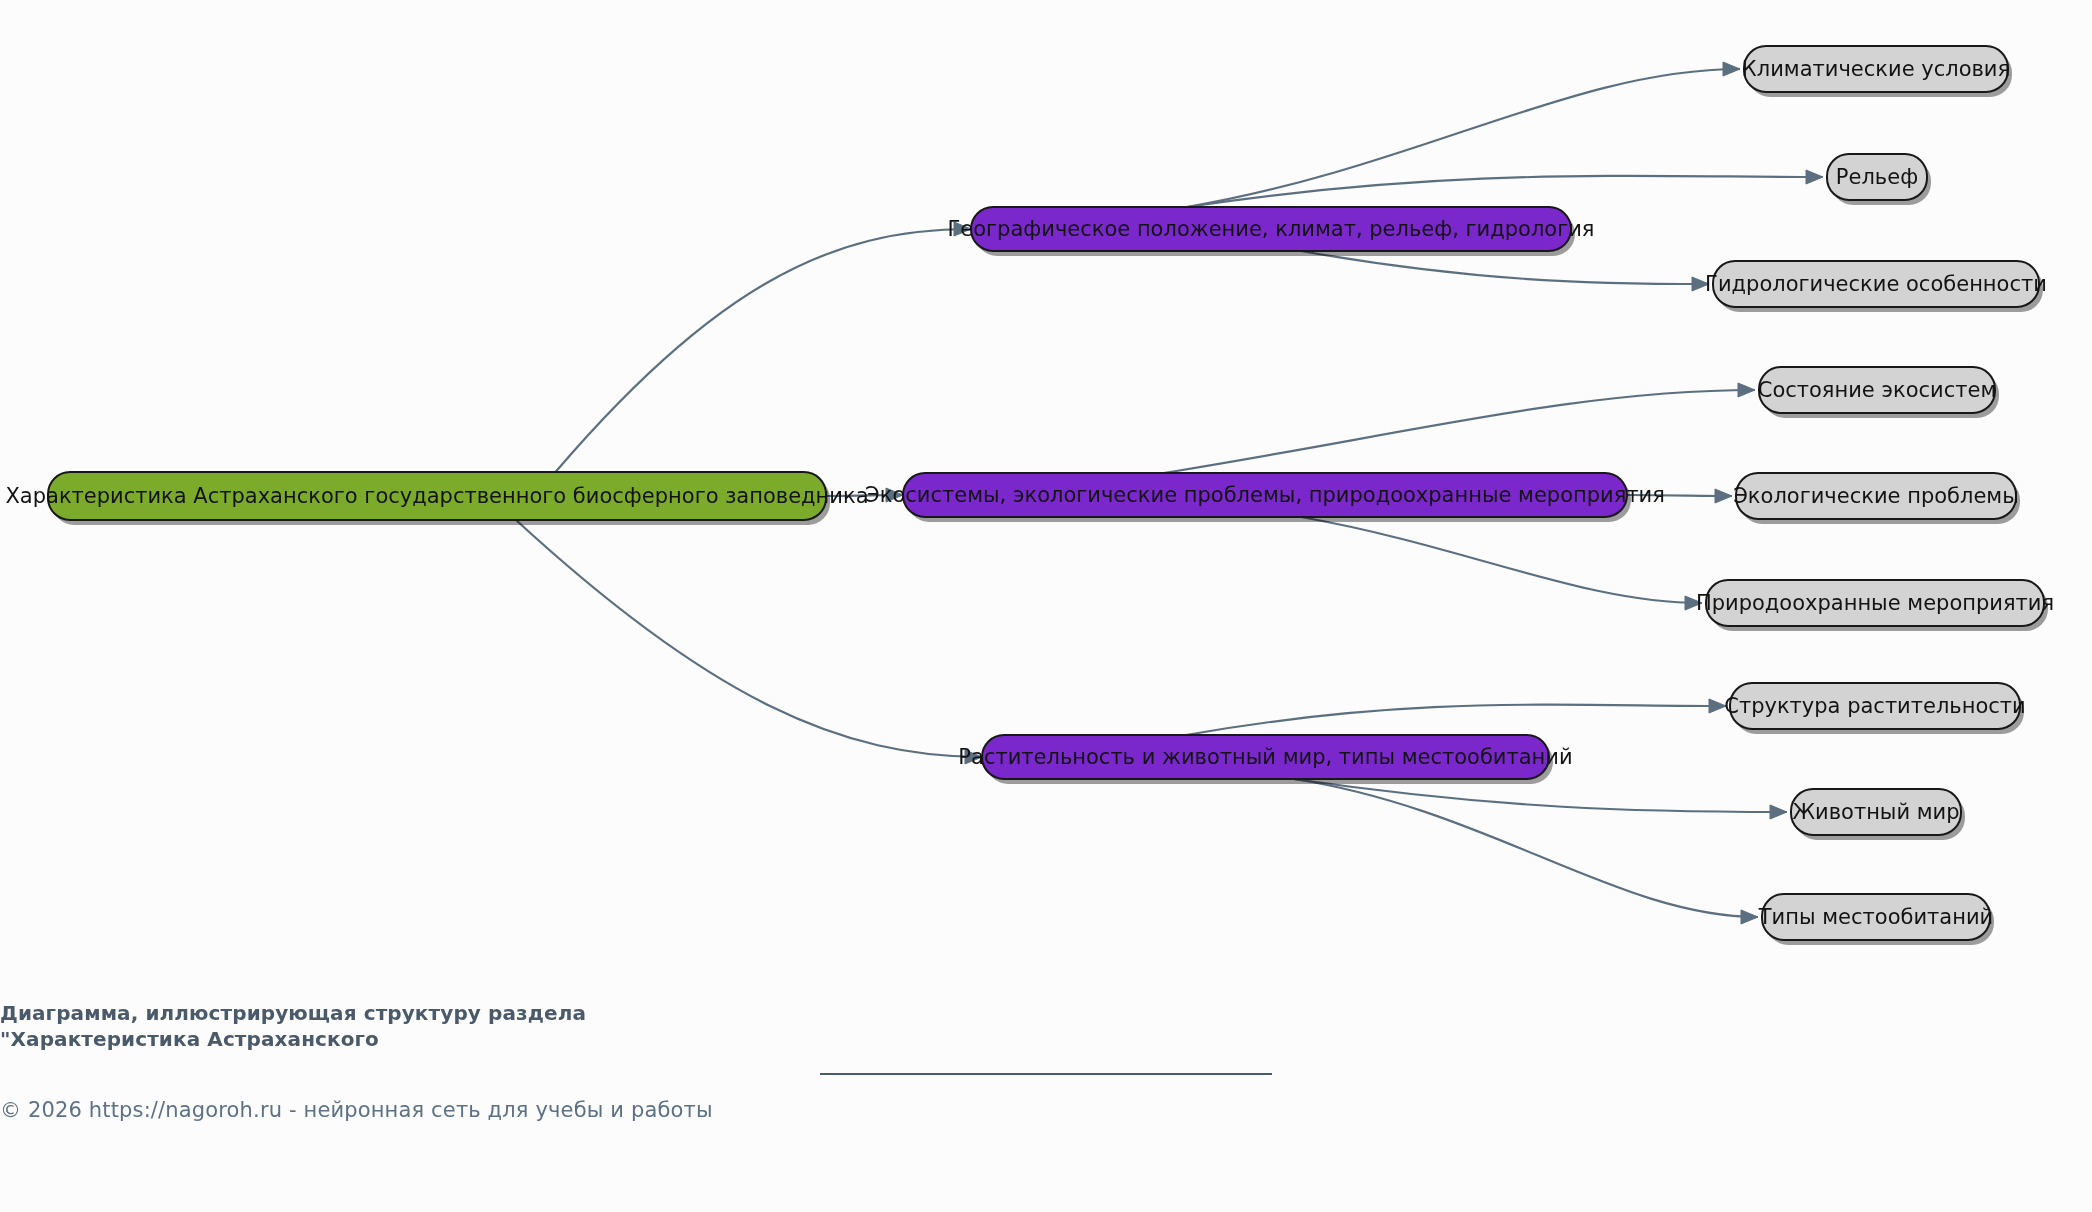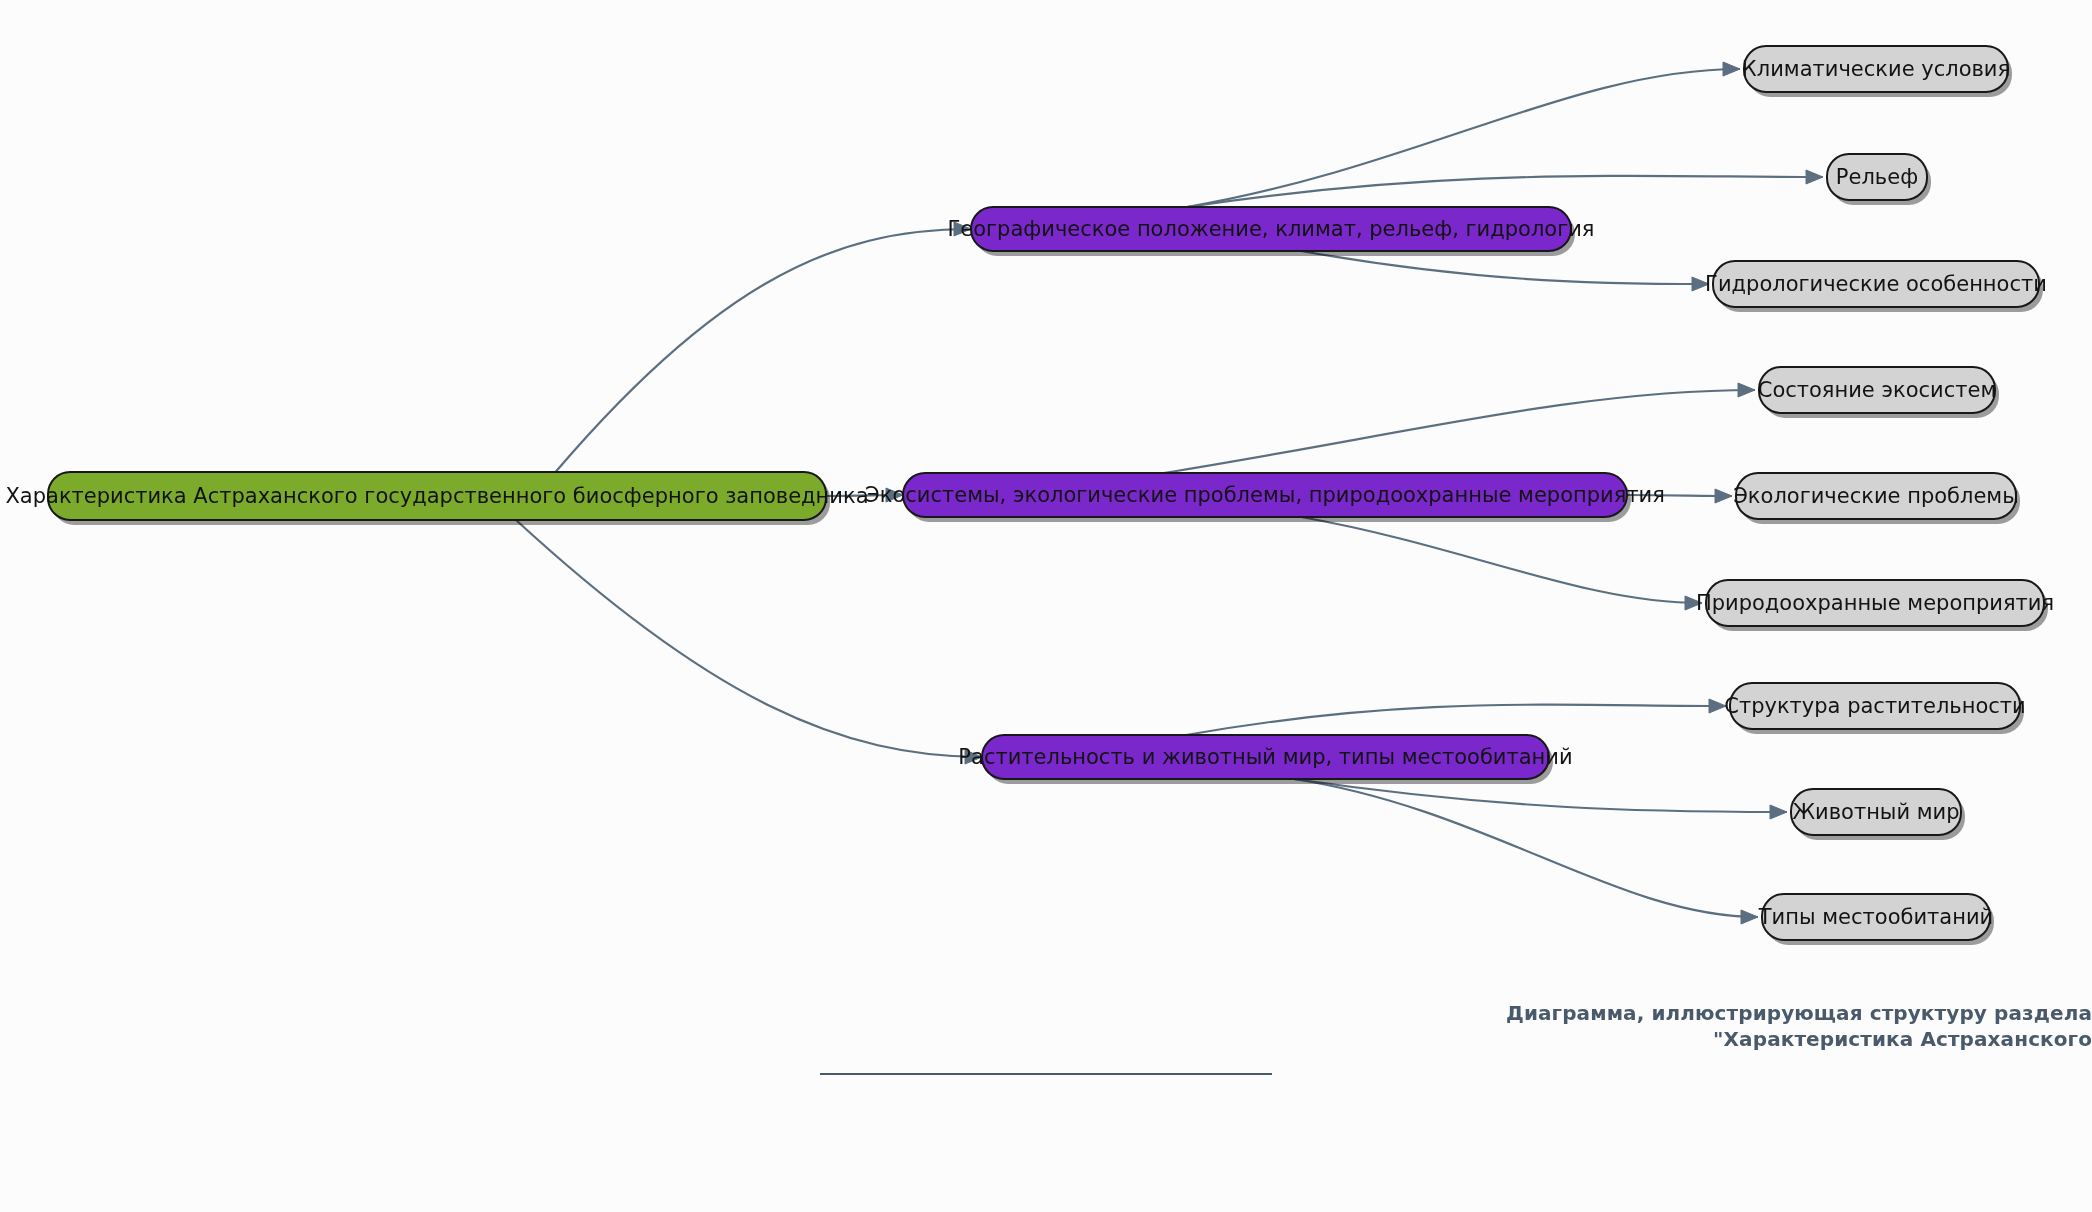--- a/index.html
+++ b/index.html
@@ -61,21 +61,21 @@
     fill: #131313;
     dominant-baseline: middle;
     text-anchor: middle;
     paint-order: stroke;
   }
   .caption-block {
     position: absolute;
     left: 0;
     top: 1000px;
     width: 2092px;
-    text-align: right;
+    text-align: left;
   }
   .caption-line {
     font-family: "DejaVu Sans", sans-serif;
     font-size: 20px;
     font-weight: bold;
     color: #4b5a6b;
     line-height: 1.32;
     letter-spacing: 0.1px;
   }
   .caption-rule {
@@ -189,14 +189,15 @@
           <rect x="1762" y="894" width="228" height="46" rx="22" ry="22" class="node-box leaf" fill="#d3d3d3"></rect>
           <text x="1876" y="918" class="node-label" font-size="9">Типы местообитаний</text>
         </g>
       </g>
   </svg>
 
   <div class="caption-block">
     <div class="caption-line">Диаграмма, иллюстрирующая структуру раздела</div>
     <div class="caption-line">"Характеристика Астраханского</div>
     <div class="caption-rule"></div>
+    <div class="footer-line">© 2026 https://nagoroh.ru - нейронная сеть для учебы и работы</div>
   </div>
 </div>
 
 </body></html>

